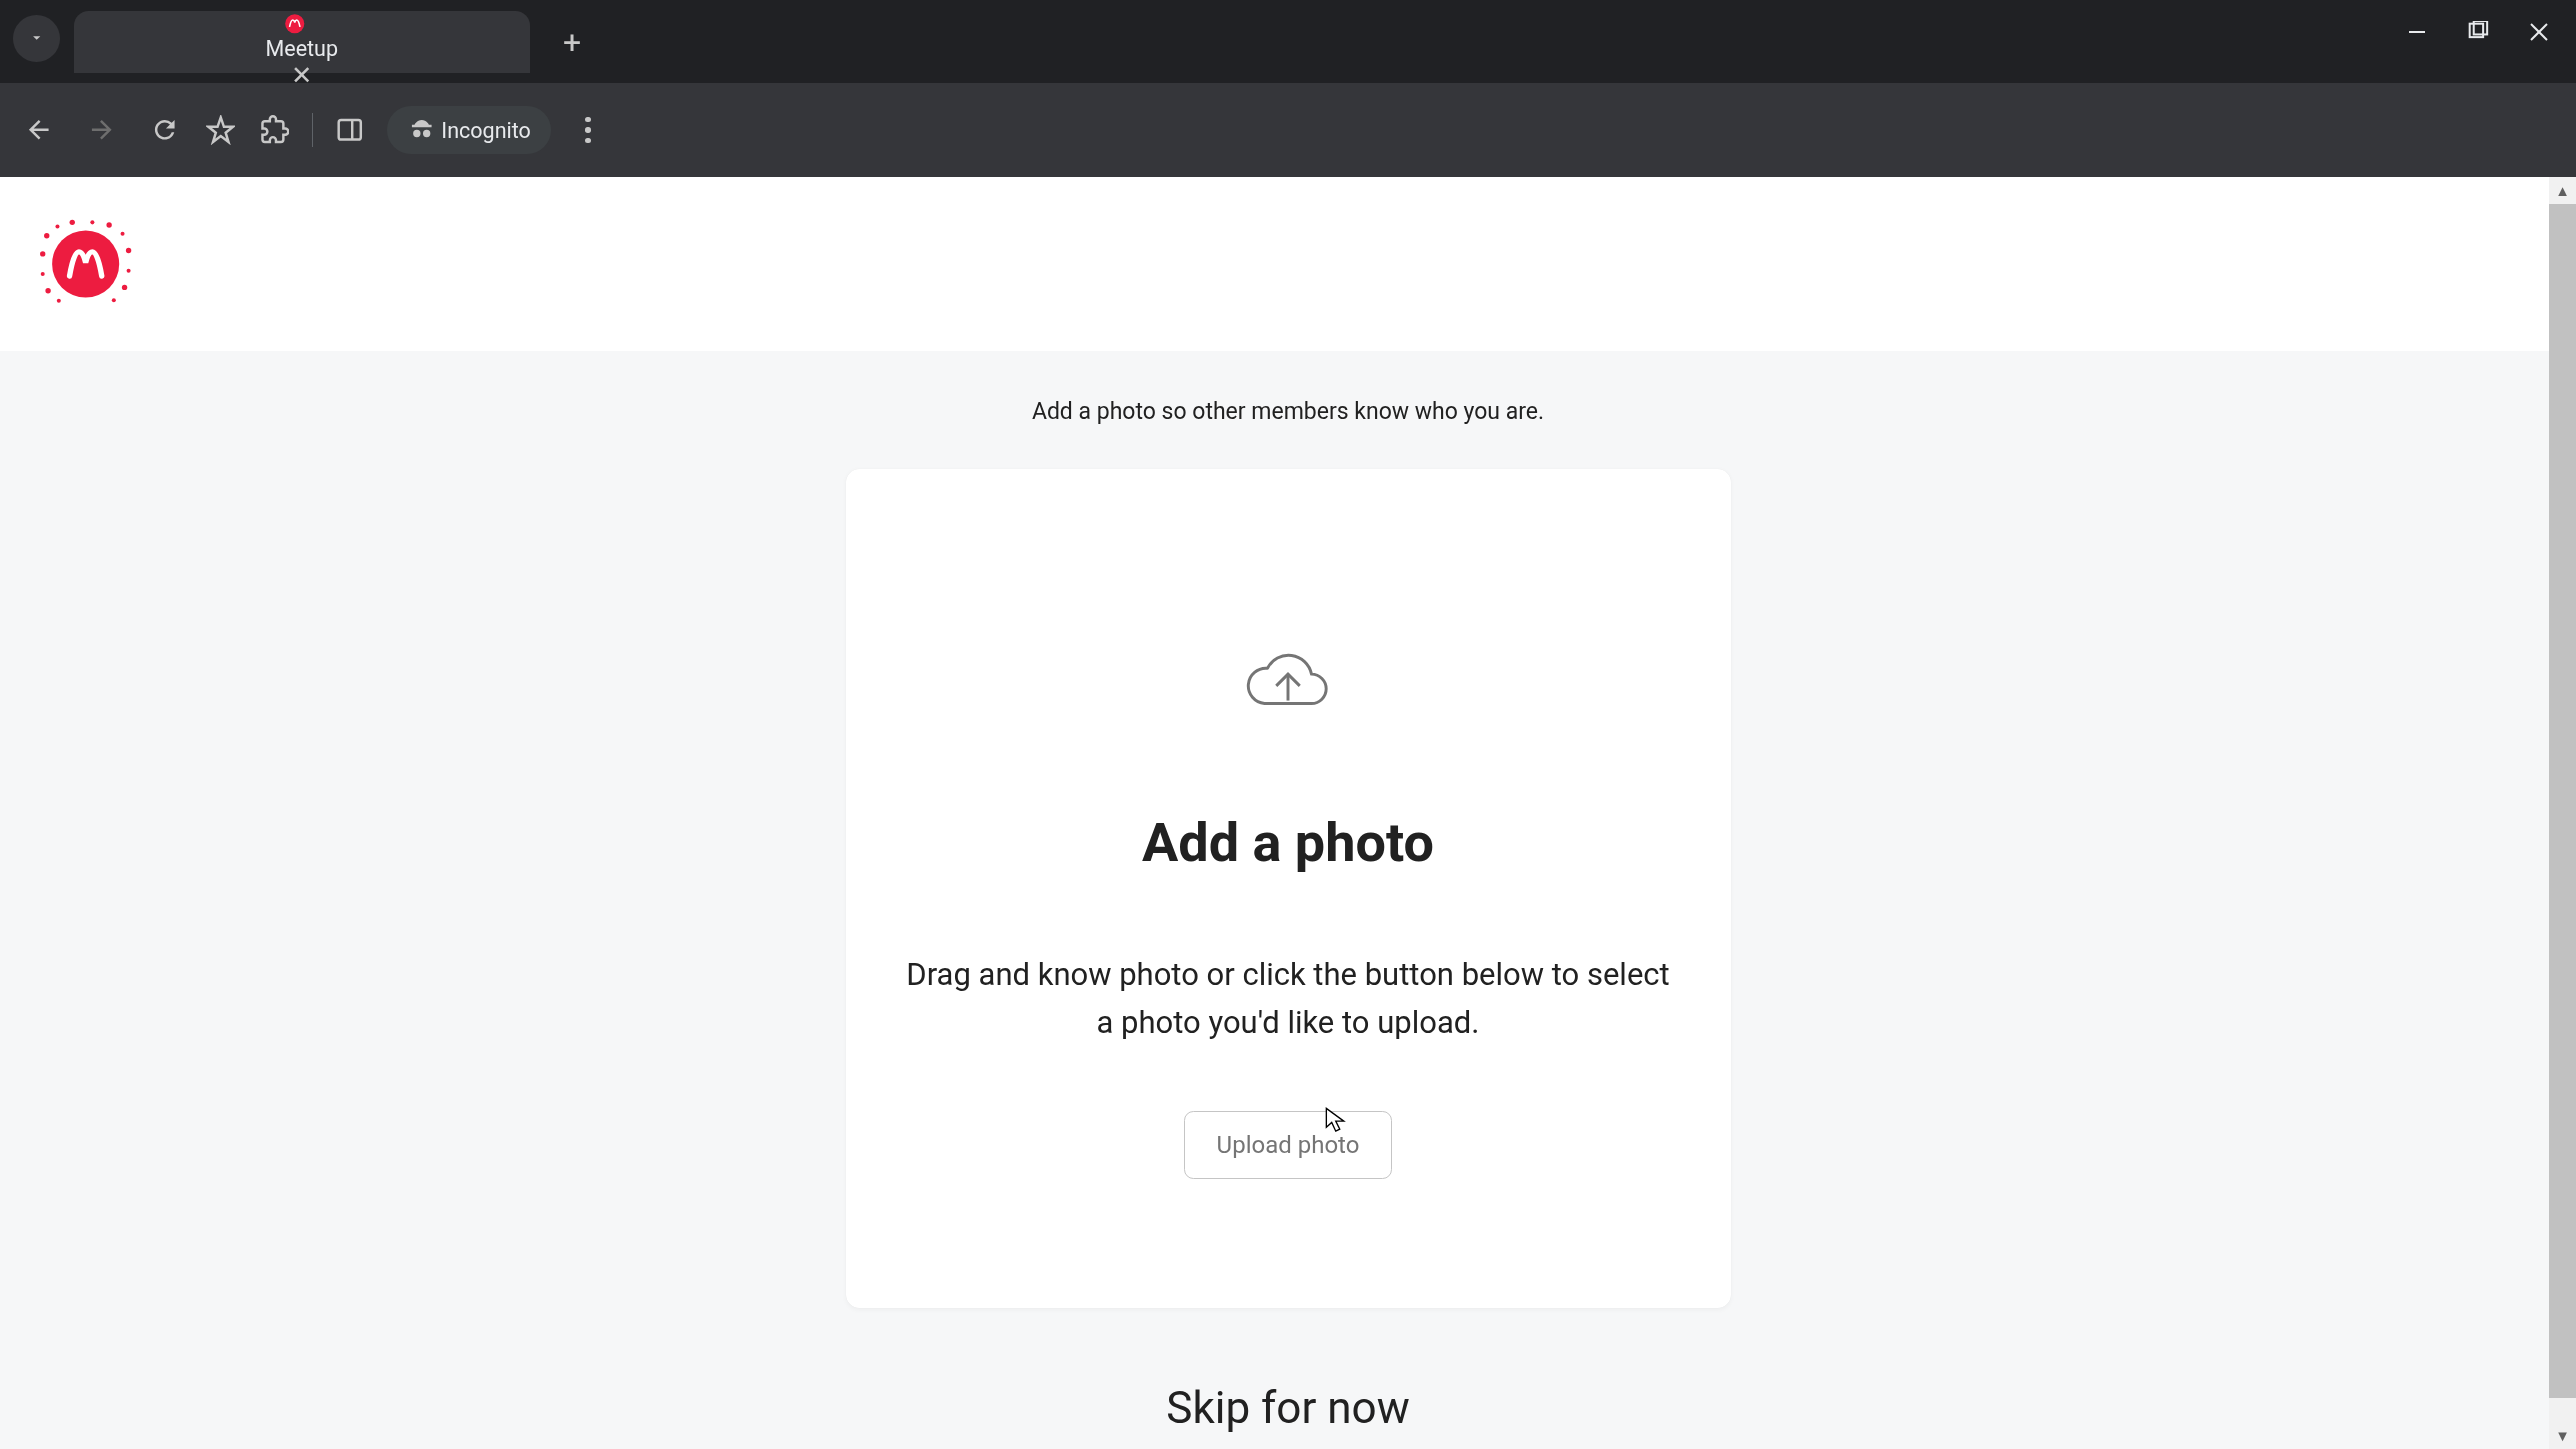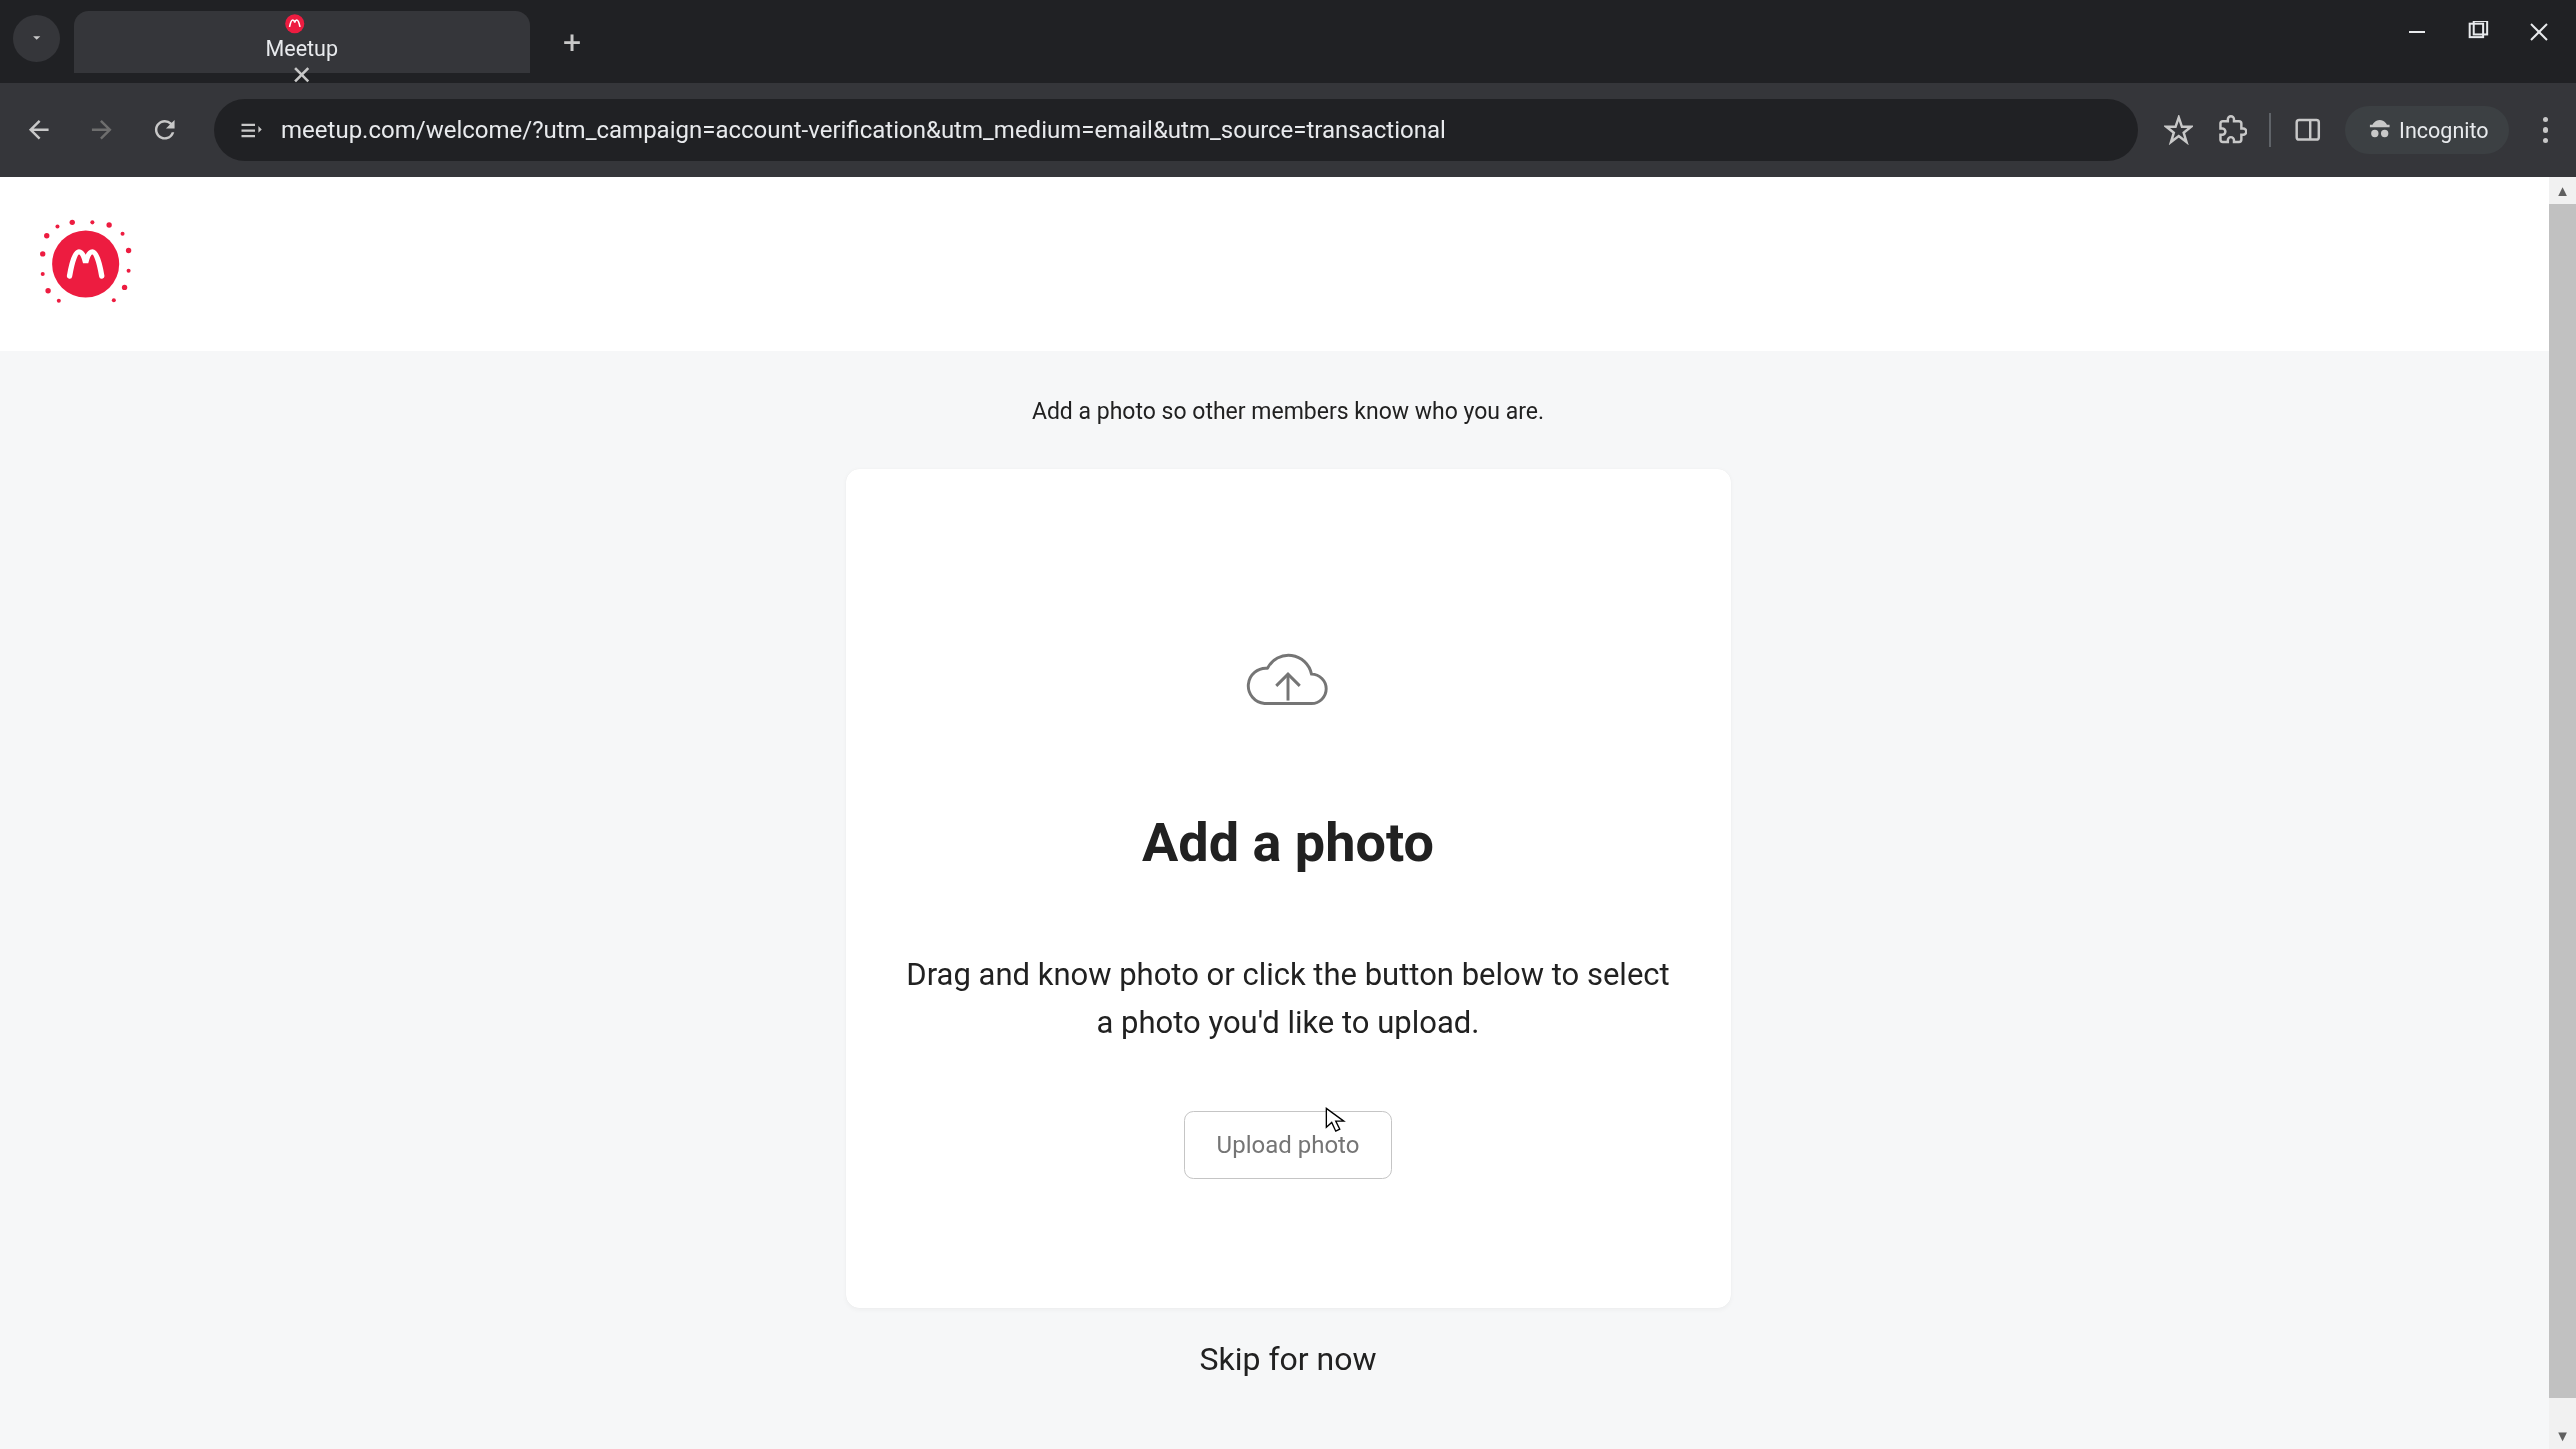--- a/index.html
+++ b/index.html
@@ -285,22 +285,22 @@
       border: 1.3px solid #c5c5c5;
       border-radius: 9.4px;
       padding: 19px 32px;
       font-size: 24px;
       color: #757575;
       cursor: pointer;
       font-family: inherit;
     }
     .skip-link {
       color: #212121;
-      font-size: 32px;
-      margin-top: 32px;
+      font-size: 44px;
+      margin-top: 74px;
       cursor: pointer;
     }
     .scrollbar-track {
       position: absolute;
       right: 0;
       top: 177px;
       width: 27px;
       height: calc(1449px - 177px);
       background: #f1f1f1;
     }
@@ -383,28 +383,20 @@
   </div>
   <div class="nav-btn disabled">
     <svg viewBox="0 0 24 24">
         <path d="M4 11h12.17l-5.59-5.59L12 4l8 8-8 8-1.41-1.41L16.17 13H4v-2z"></path>
       </svg>
   </div>
   <div class="nav-btn">
     <svg viewBox="0 0 24 24">
         <path d="M17.65 6.35A7.958 7.958 0 0012 4c-4.42 0-8 3.58-8 8s3.58 8 8 8c3.73 0 6.84-2.55 7.73-6h-2.08A5.99 5.99 0 0112 18c-3.31 0-6-2.69-6-6s2.69-6 6-6c1.66 0 3.14.69 4.22 1.78L13 11h7V4l-2.35 2.35z"></path>
       </svg>
-  </div>
-  <div class="url-bar">
-    <div class="site-info-btn">
-      <svg viewBox="0 0 24 24">
-          <path d="M4 6h12v2H4zm0 5h12v2H4zm0 5h12v2H4zM19 8l3 3-3 3"></path>
-        </svg>
-    </div>
-    <span class="url-text">meetup.com/welcome/?utm_campaign=account-verification&amp;utm_medium=email&amp;utm_source=transactional</span>
   </div>
   <div class="toolbar-actions">
     <div class="toolbar-icon">
       <svg viewBox="0 0 24 24">
           <path d="M12 2l2.6 7.6H22l-6 4.8 2.3 7.6L12 17.2 5.7 22l2.3-7.6-6-4.8h7.4z"></path>
         </svg>
     </div>
     <div class="toolbar-icon">
       <svg viewBox="0 0 24 24">
           <path d="M20.5 11H19V7a2 2 0 00-2-2h-4V3.5a2.5 2.5 0 00-5 0V5H4a2 2 0 00-2 2v4h1.5a2.5 2.5 0 010 5H2v4a2 2 0 002 2h4v-1.5a2.5 2.5 0 015 0V22h4a2 2 0 002-2v-4h1.5a2.5 2.5 0 000-5z"></path>

